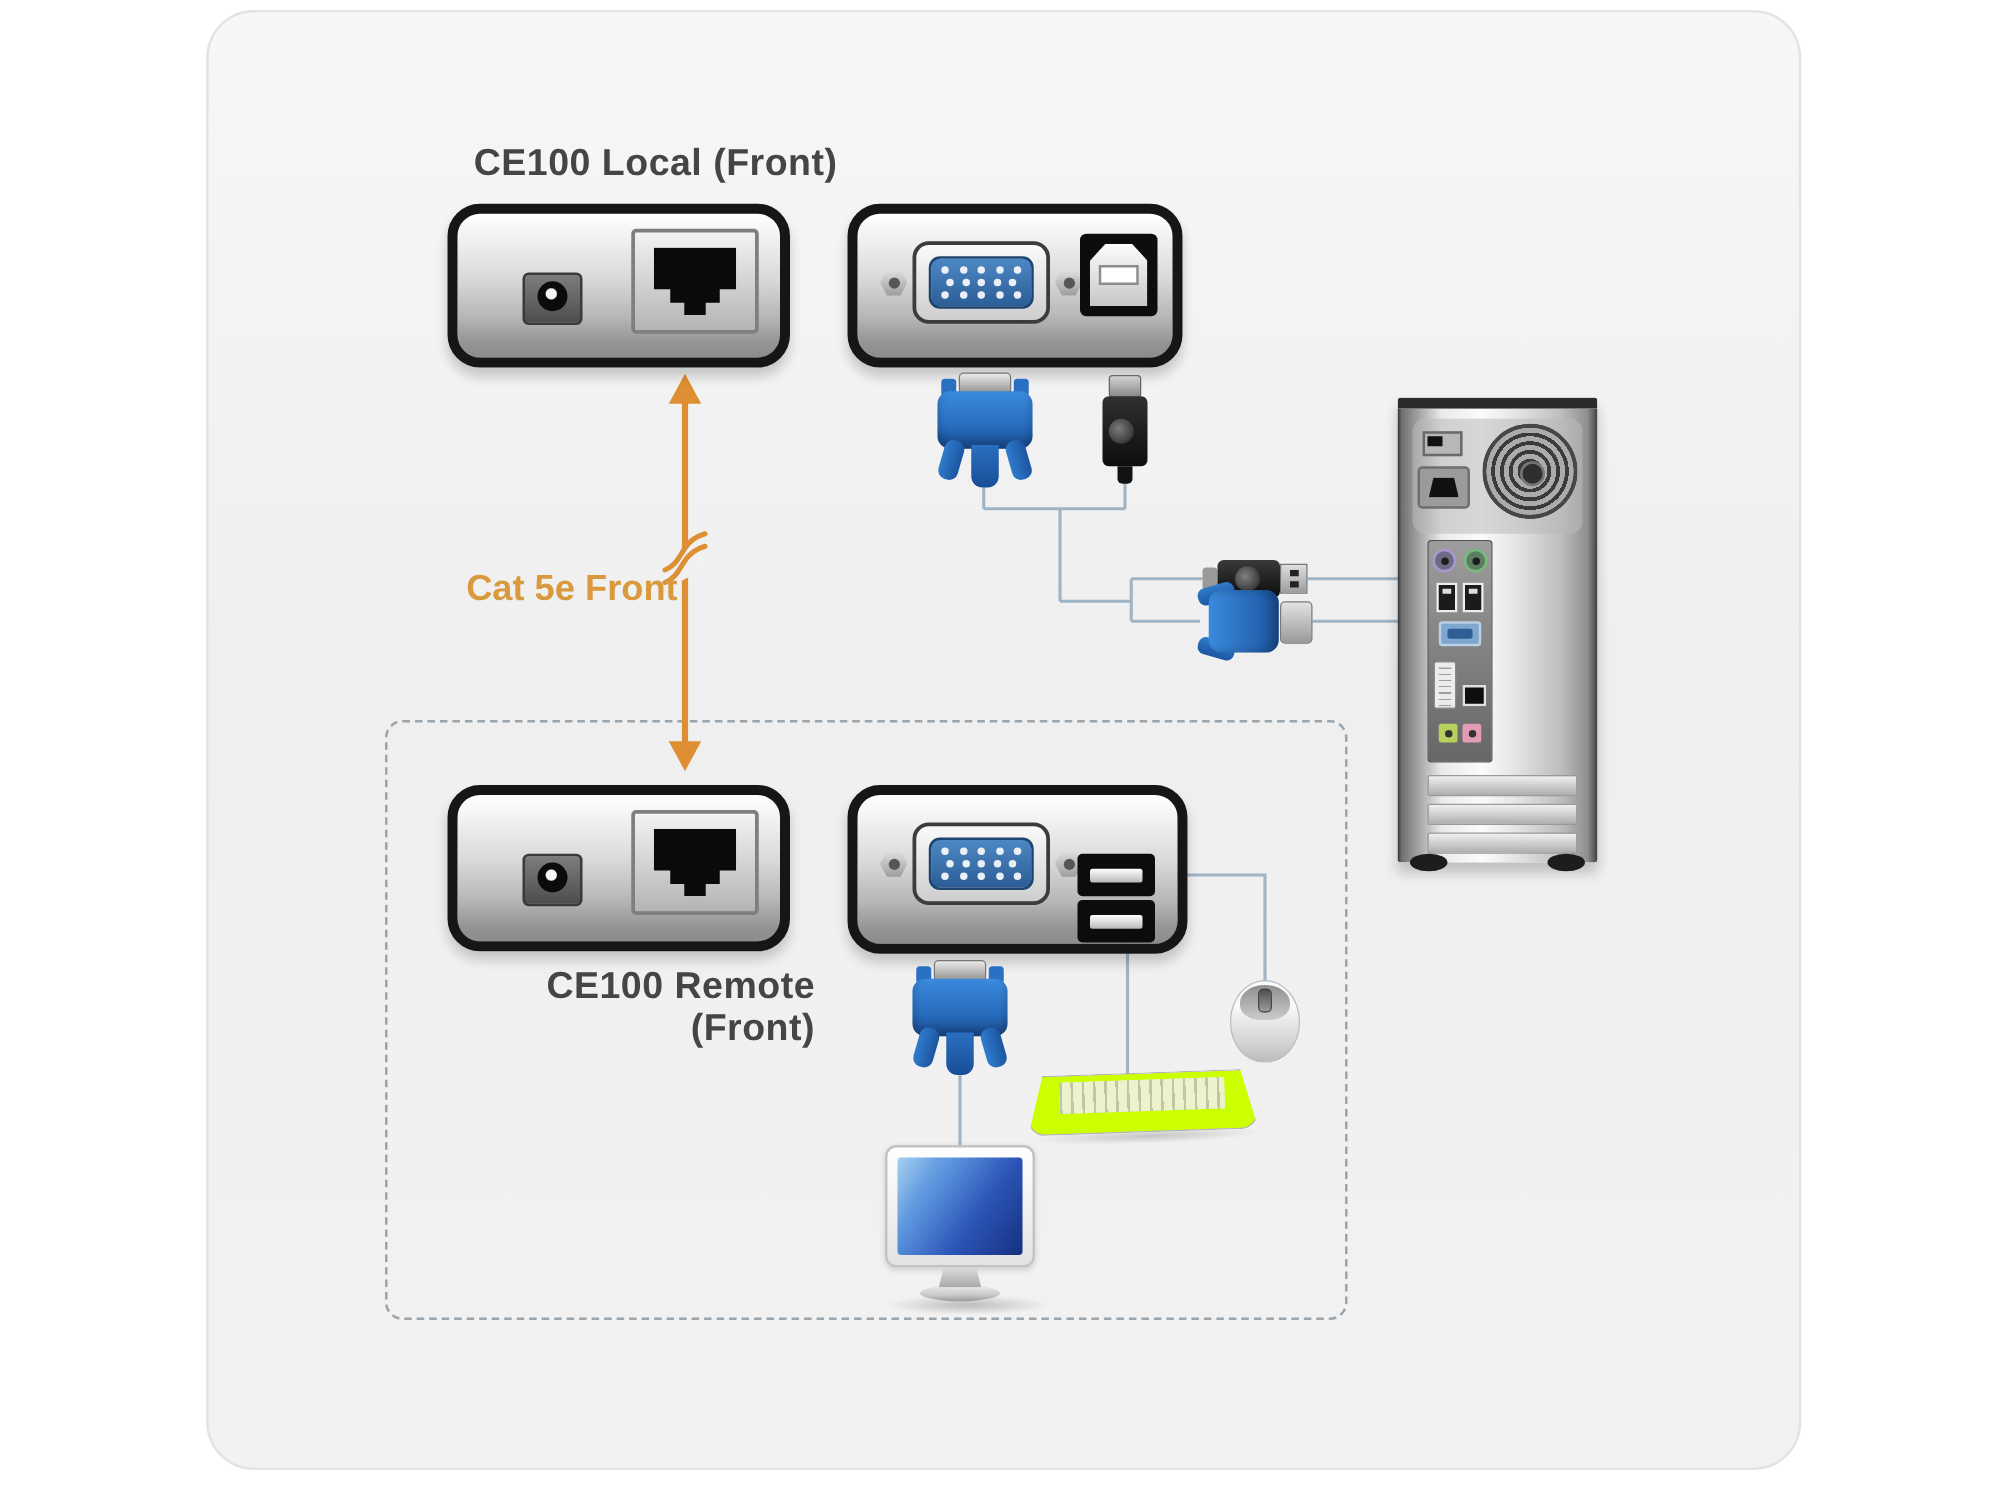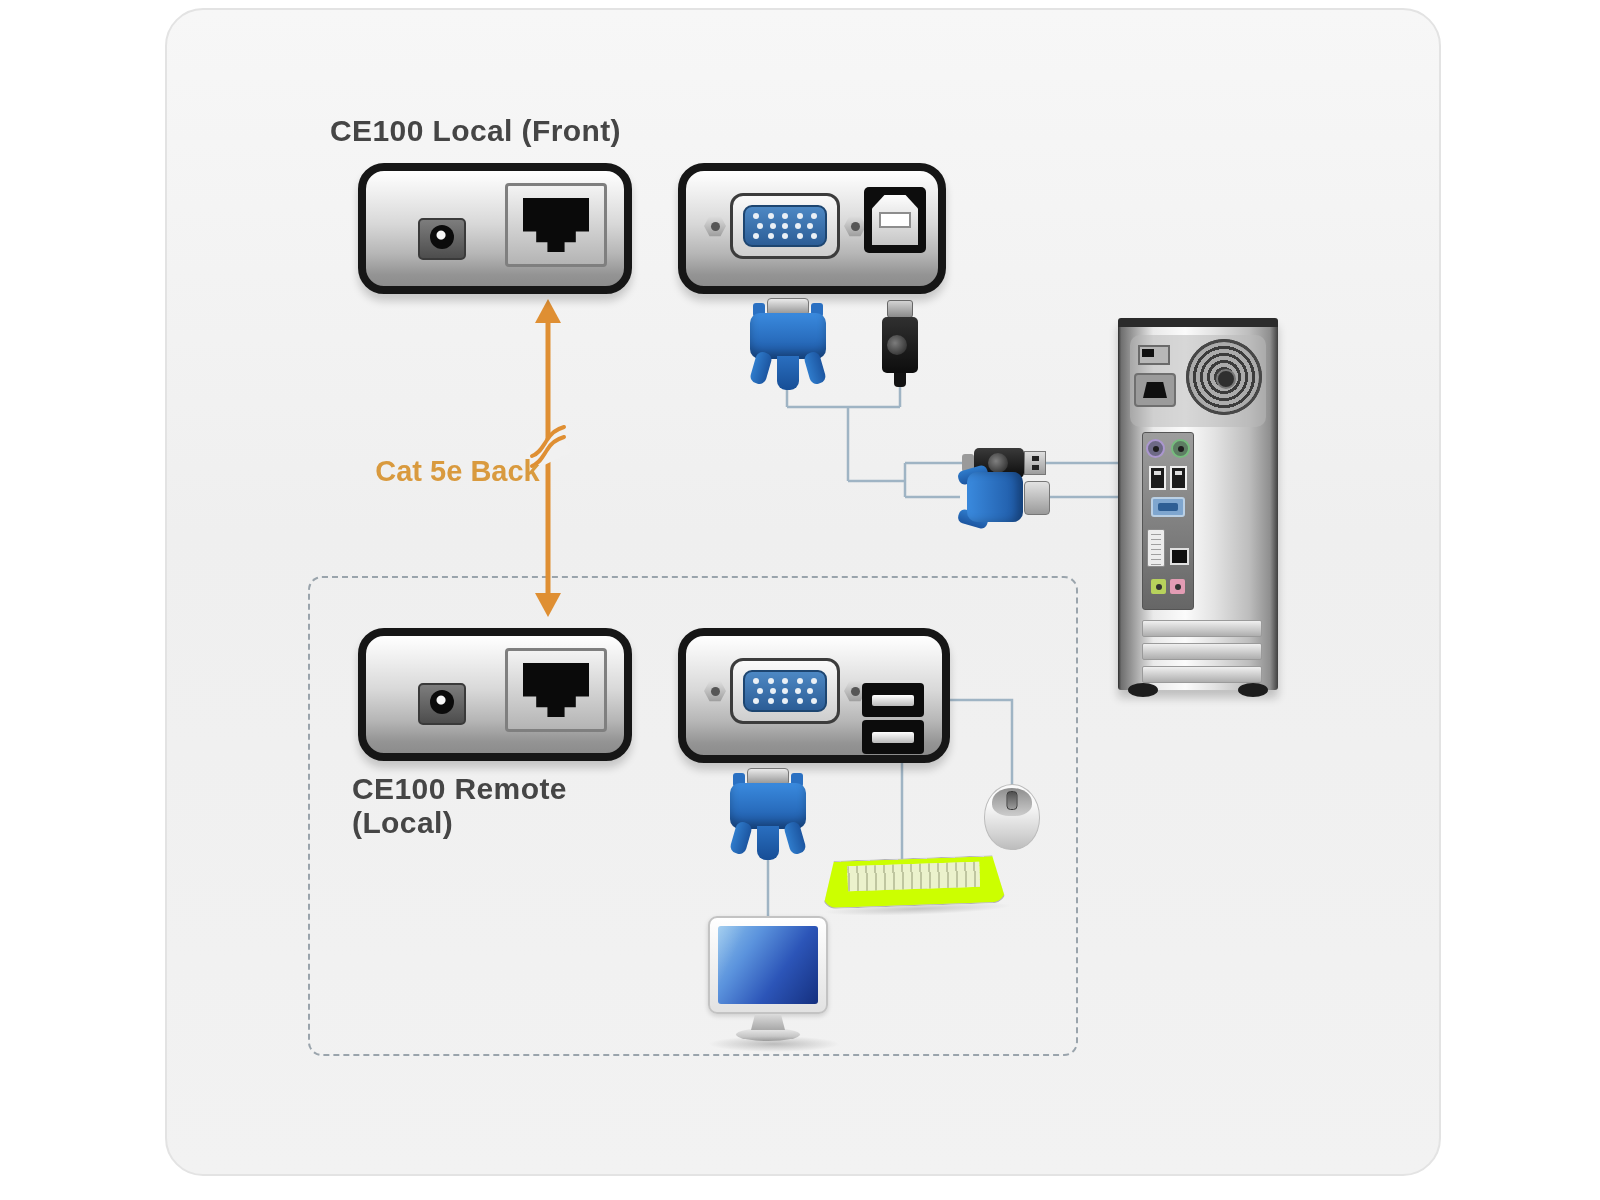--- a/index.html
+++ b/index.html
@@ -57,21 +57,21 @@
          clip-path:polygon(0 27%,27% 0,73% 0,100% 27%,100% 100%,0 100%);
          display:flex;align-items:center;justify-content:center;}
   .usb-b-slot{width:28px;height:12px;background:#ffffff;border:2px solid #8d8d8d;}
 
   .usb-a{position:absolute;left:176px;width:62px;height:34px;background:#0c0c0c;border-radius:4px;
          display:flex;align-items:center;justify-content:center;}
   .usb-a.top{top:47px;} .usb-a.bottom{top:84px;}
   .usb-a .tongue{width:42px;height:11px;border-radius:2px;background:linear-gradient(180deg,#ffffff,#b9b9b9);}
 
   
-  .title{position:absolute;font-weight:bold;font-size:30px;color:#454545;text-align:left;letter-spacing:.4px;}
+  .title{position:absolute;font-weight:bold;font-size:30px;color:#454545;text-align:right;letter-spacing:.4px;}
   #title-local{left:330px;top:114px;width:340px;}
   #title-remote{left:352px;top:772px;width:300px;}
   .cable-label{position:absolute;left:345px;top:453px;width:225px;text-align:center;
         color:#d99a3e;font-size:29px;font-weight:bold;line-height:36px;}
 
   
   .tower{position:absolute;left:1118px;top:318px;width:160px;height:372px;border-radius:3px;
          border-top:9px solid #2b2b2b;box-sizing:border-box;
          background:linear-gradient(90deg,#2e2e2e 0%,#6f6f6f 2%,#eaeaea 22%,#fbfbfb 42%,#e3e3e3 60%,#bdbdbd 82%,#8f8f8f 95%,#404040 100%);
          box-shadow:0 8px 10px rgba(0,0,0,.2);}
@@ -305,21 +305,21 @@
 </div>
 
 <div class="vga-male-h">
   <div class="vh-screw t"></div>
   <div class="vh-screw b"></div>
   <div class="vh-body"></div>
   <div class="vh-metal"></div>
 </div>
 
 <div class="cable-label">
-  <div>Cat 5e Back</div>
+  <div>Cat 5e Front</div>
 </div>
 
 <div class="panel" id="panel-remote-left">
   <div class="dc-jack">
       <div class="dc-hole"></div>
     </div>
   <div class="rj45">
       <div class="rj45-jack"></div>
     </div>
 </div>
@@ -359,21 +359,21 @@
       </div>
   </div>
   <div class="usb-a top">
       <div class="tongue"></div>
     </div>
   <div class="usb-a bottom">
       <div class="tongue"></div>
     </div>
 </div>
 
-<div class="title" id="title-remote">CE100 Remote (Local)</div>
+<div class="title" id="title-remote">CE100 Remote (Front)</div>
 
 <div class="vga-male-v" id="vga-male-remote">
   <div class="vm-cap l"></div>
   <div class="vm-cap r"></div>
   <div class="vm-metal"></div>
   <div class="vm-body"></div>
   <div class="vm-screw l"></div>
   <div class="vm-screw r"></div>
   <div class="vm-tail"></div>
 </div>

